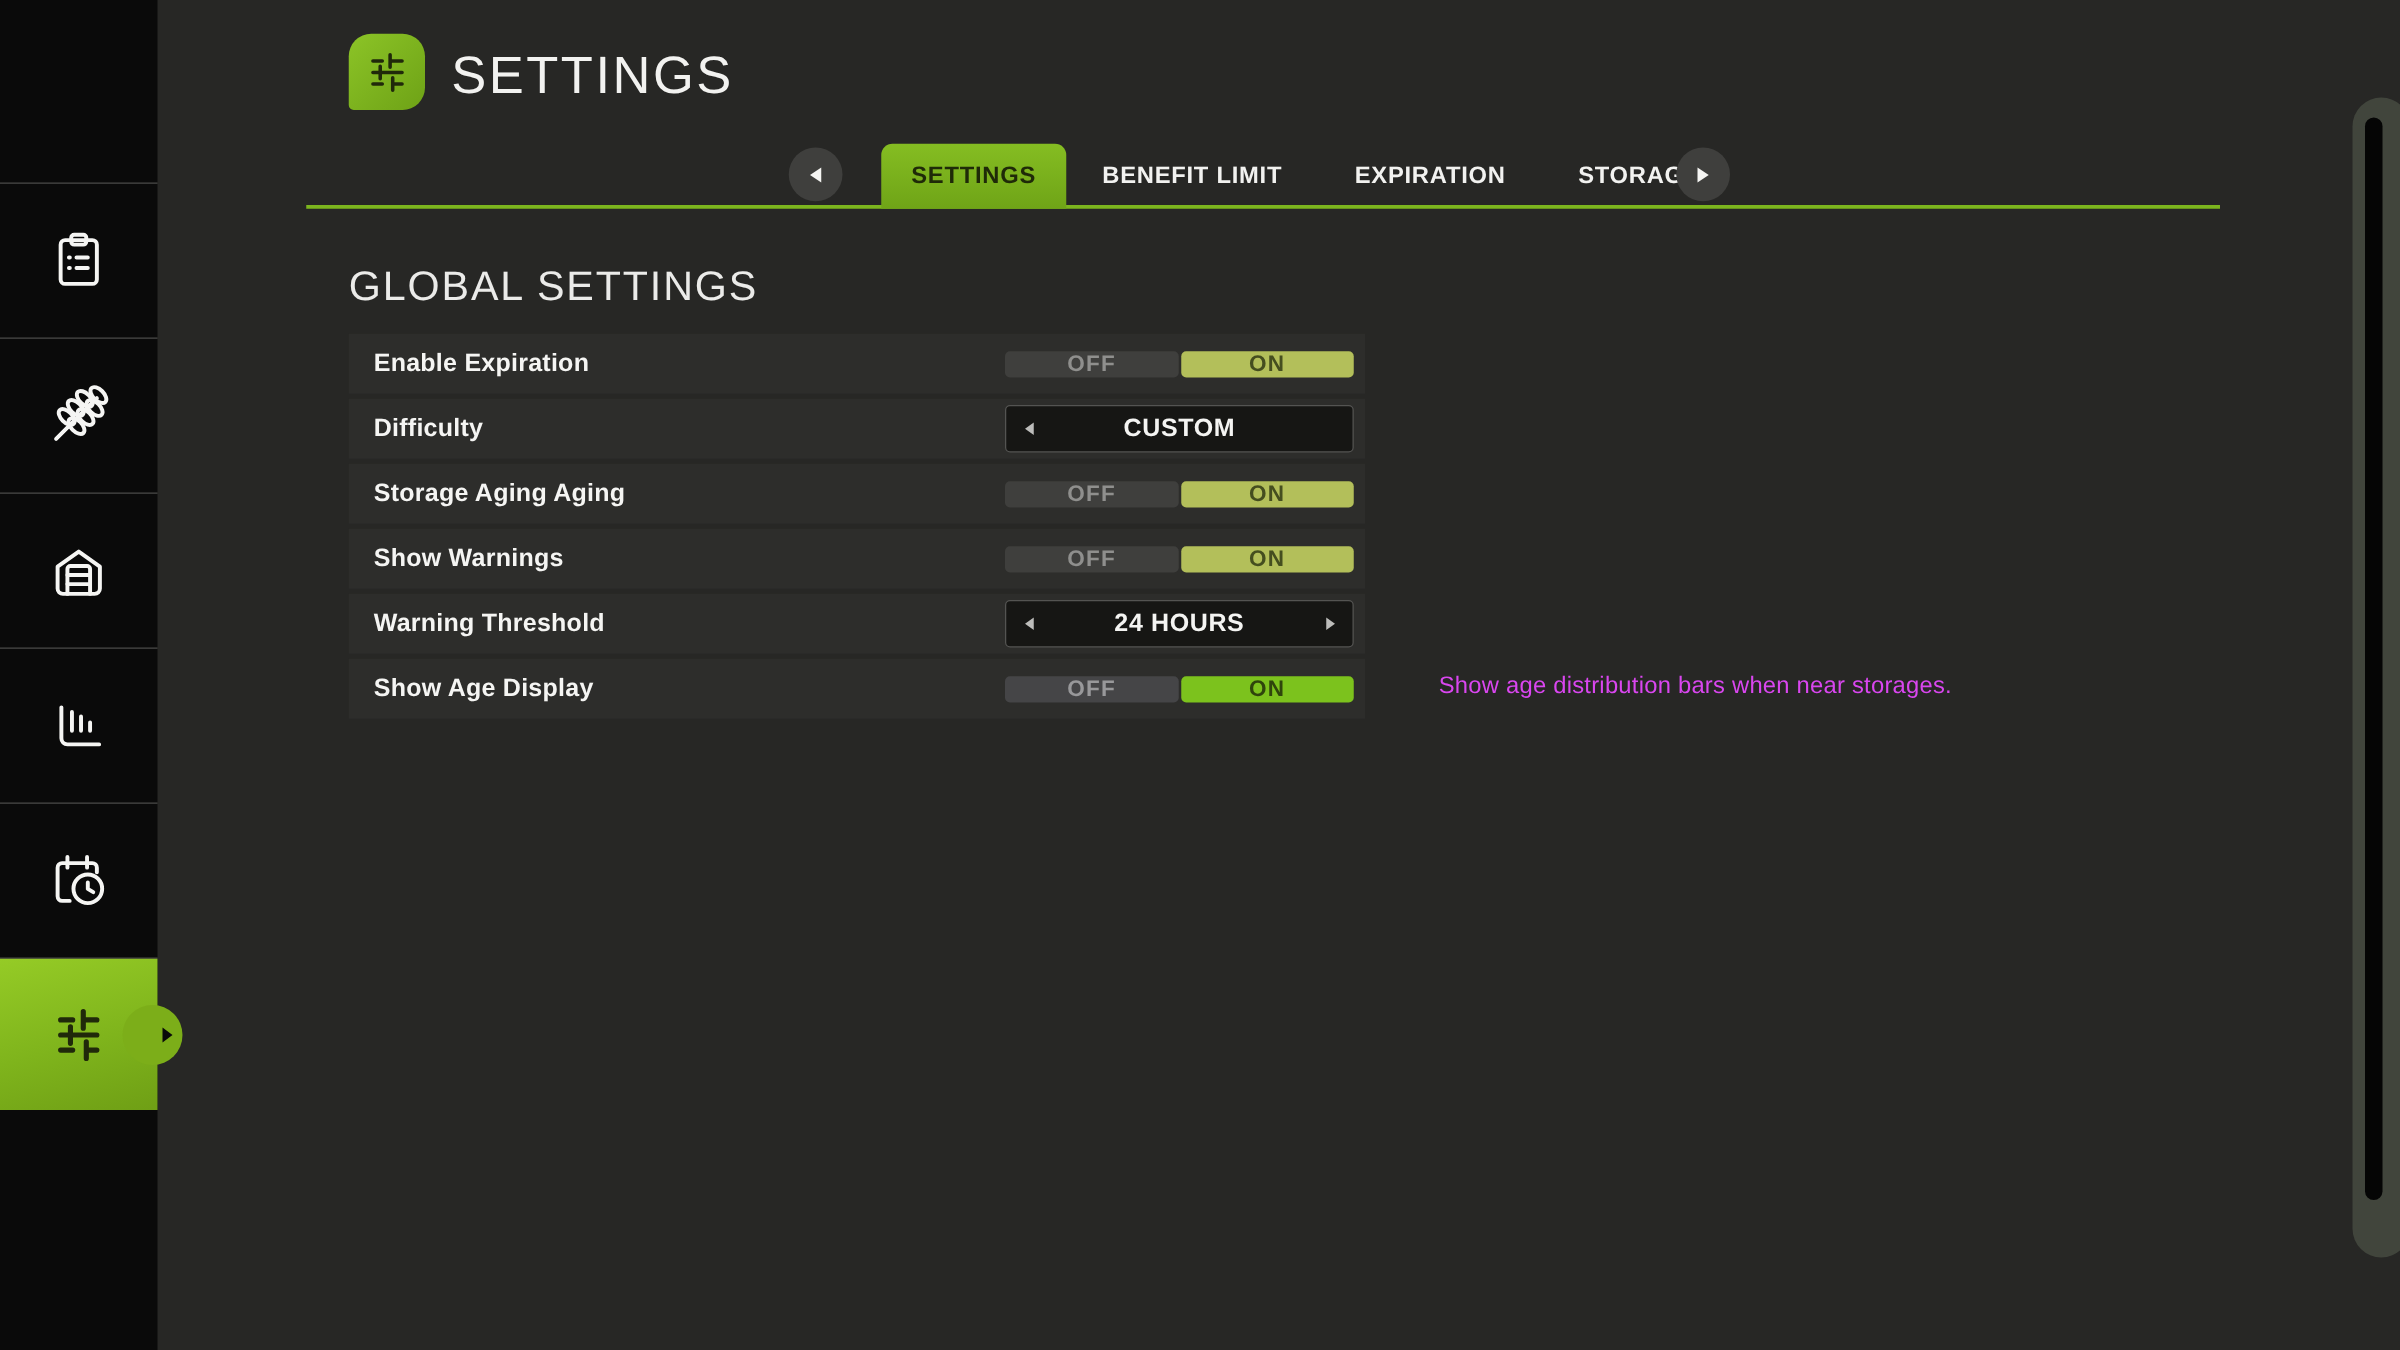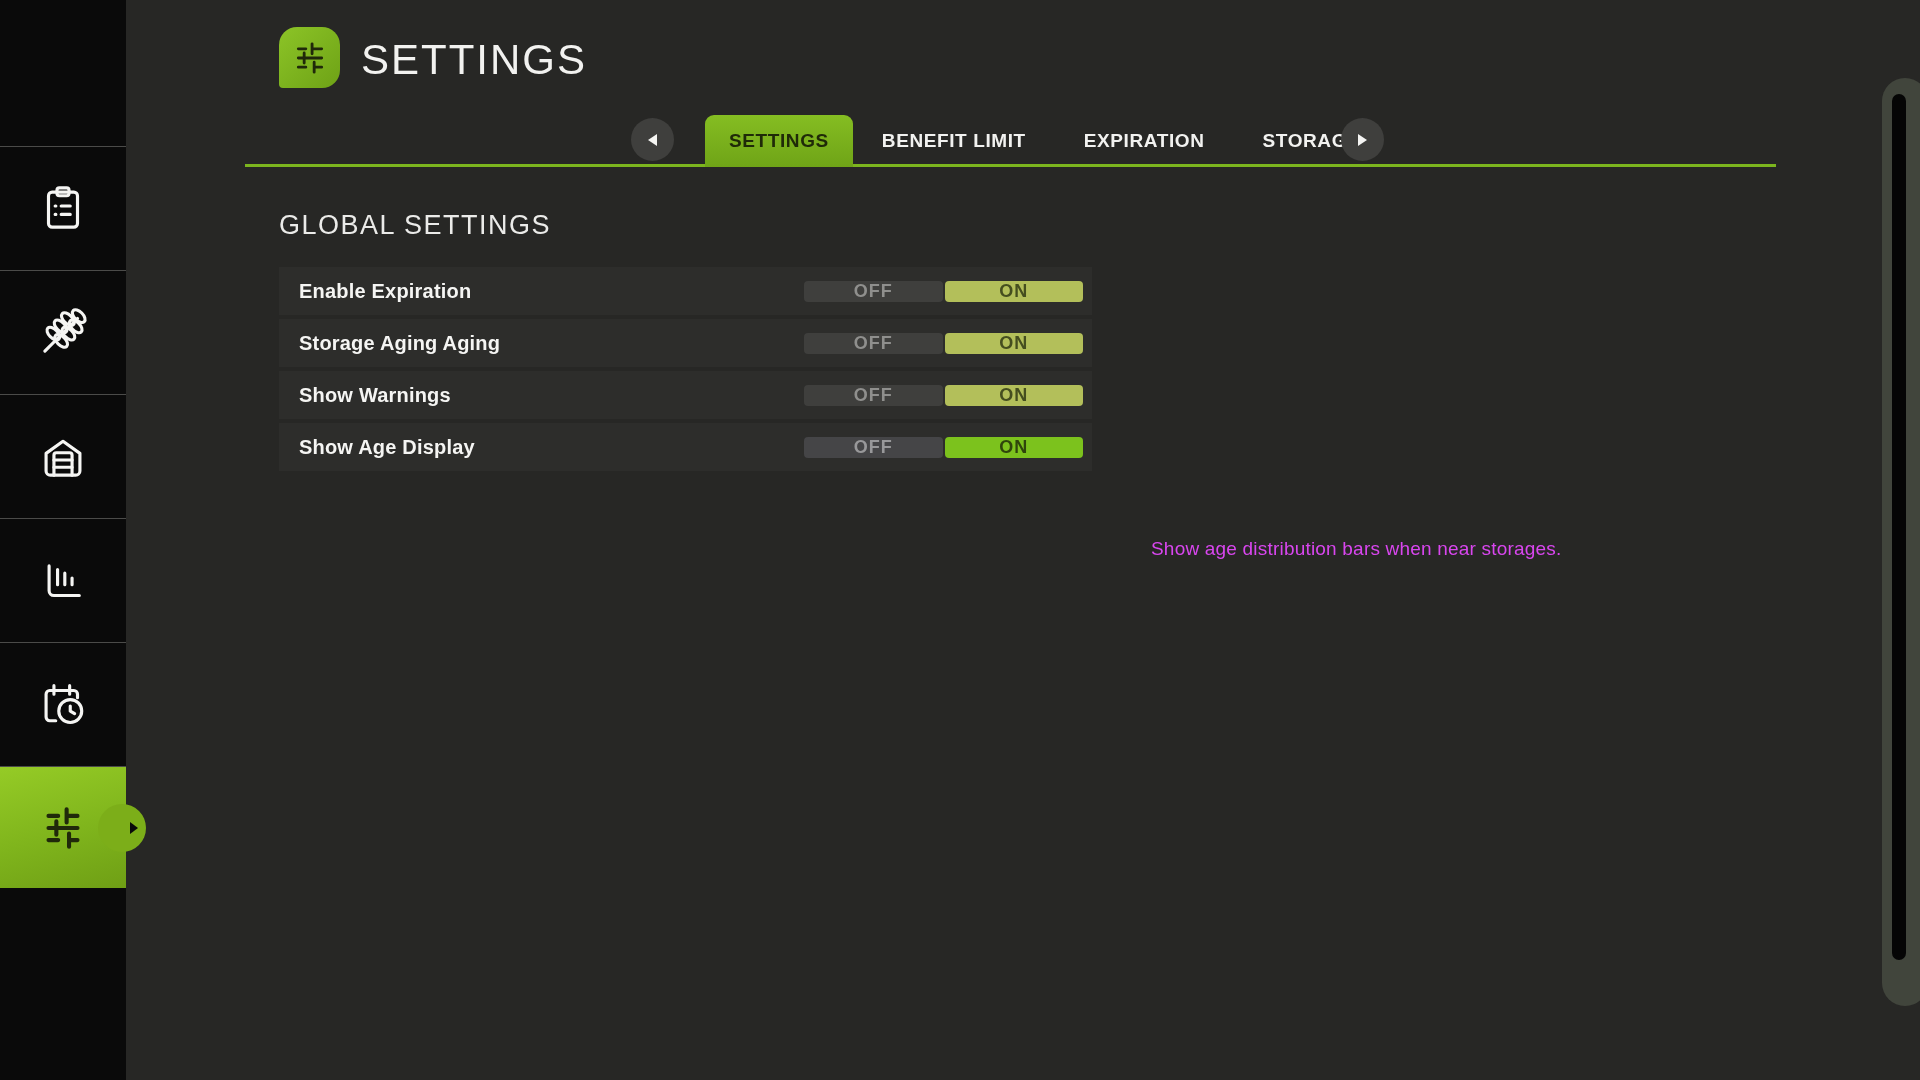--- a/index.html
+++ b/index.html
@@ -78,21 +78,21 @@
   }
   .tab.active {
     background:linear-gradient(180deg,#85bd22 0%,#6fa417 100%);
     color:#1f2a08; border-radius:9px 9px 0 0;
     padding:0 24px;
   }
 
   
   .section-title {
     position:absolute; left:279px; top:210px;
-    font-size:27px; font-weight:500; letter-spacing:1.5px; color:#ebebe9;
+    font-size:33px; font-weight:500; letter-spacing:1.5px; color:#ebebe9;
   }
   .rows { position:absolute; left:279px; top:267px; width:813px; }
   .row {
     height:48px; margin-bottom:4px; background:#2d2d2b;
     display:flex; align-items:center;
     padding-left:20px; padding-right:9px;gap:13px;
   }
   .row-label { font-size:20px; font-weight:bold; color:#f5f5f3; letter-spacing:0.2px; }
   .control { margin-left:auto; width:279px; display:flex; align-items:center; }
 
@@ -230,37 +230,58 @@
 <div class="rows">
 
   <div class="row">
     <span class="row-label">Enable Expiration</span>
     <div class="control toggle">
       <button class="t-btn t-off">OFF</button>
       <button class="t-btn t-on">ON</button>
     </div>
   </div>
 
+  <div class="row">
+    <span class="row-label">Difficulty</span>
+    <div class="control selector">
+      <button class="sel-arrow left">
+        <span class="s-tri-l"></span>
+      </button>
+      <span class="sel-value">CUSTOM</span>
+    </div>
+  </div>
 
   <div class="row">
     <span class="row-label">Storage Aging Aging</span>
     <div class="control toggle">
       <button class="t-btn t-off">OFF</button>
       <button class="t-btn t-on">ON</button>
     </div>
   </div>
 
   <div class="row">
     <span class="row-label">Show Warnings</span>
     <div class="control toggle">
       <button class="t-btn t-off">OFF</button>
       <button class="t-btn t-on">ON</button>
     </div>
   </div>
 
+  <div class="row">
+    <span class="row-label">Warning Threshold</span>
+    <div class="control selector">
+      <button class="sel-arrow left">
+        <span class="s-tri-l"></span>
+      </button>
+      <span class="sel-value">24 HOURS</span>
+      <button class="sel-arrow right">
+        <span class="s-tri-r"></span>
+      </button>
+    </div>
+  </div>
 
   <div class="row highlight">
     <span class="row-label">Show Age Display</span>
     <div class="control toggle">
       <button class="t-btn t-off">OFF</button>
       <button class="t-btn t-on">ON</button>
     </div>
   </div>
 
 </div>

